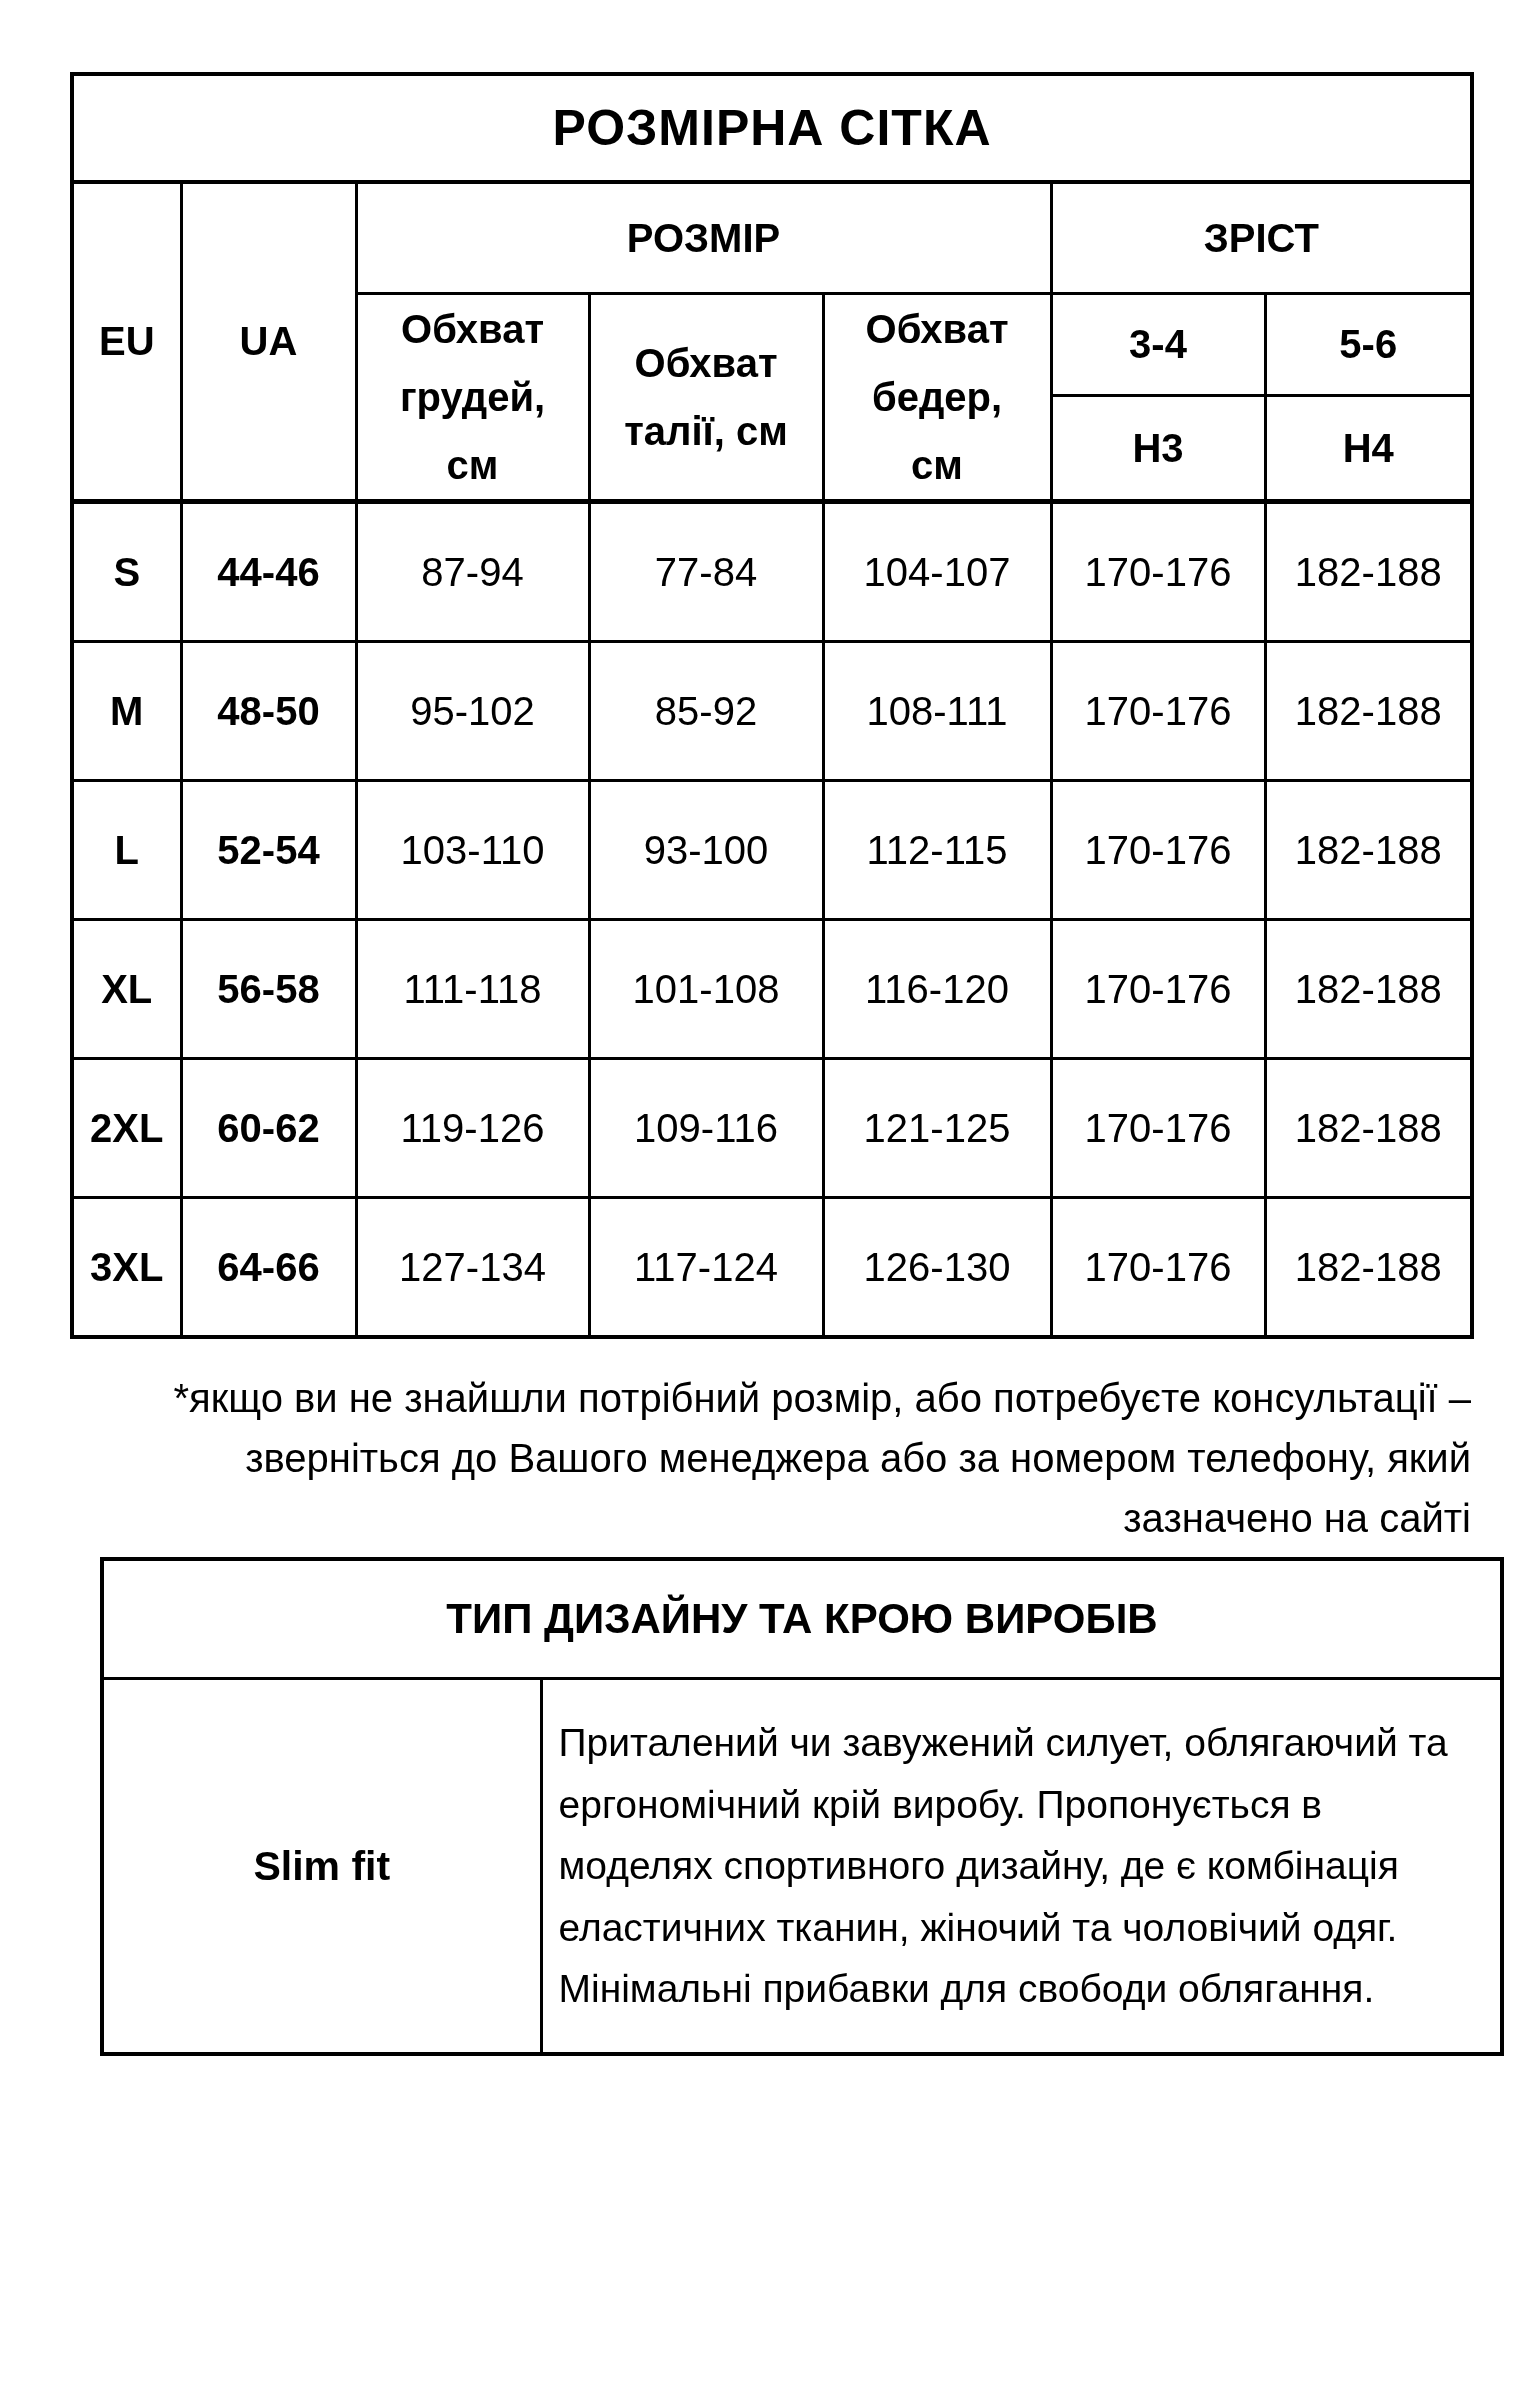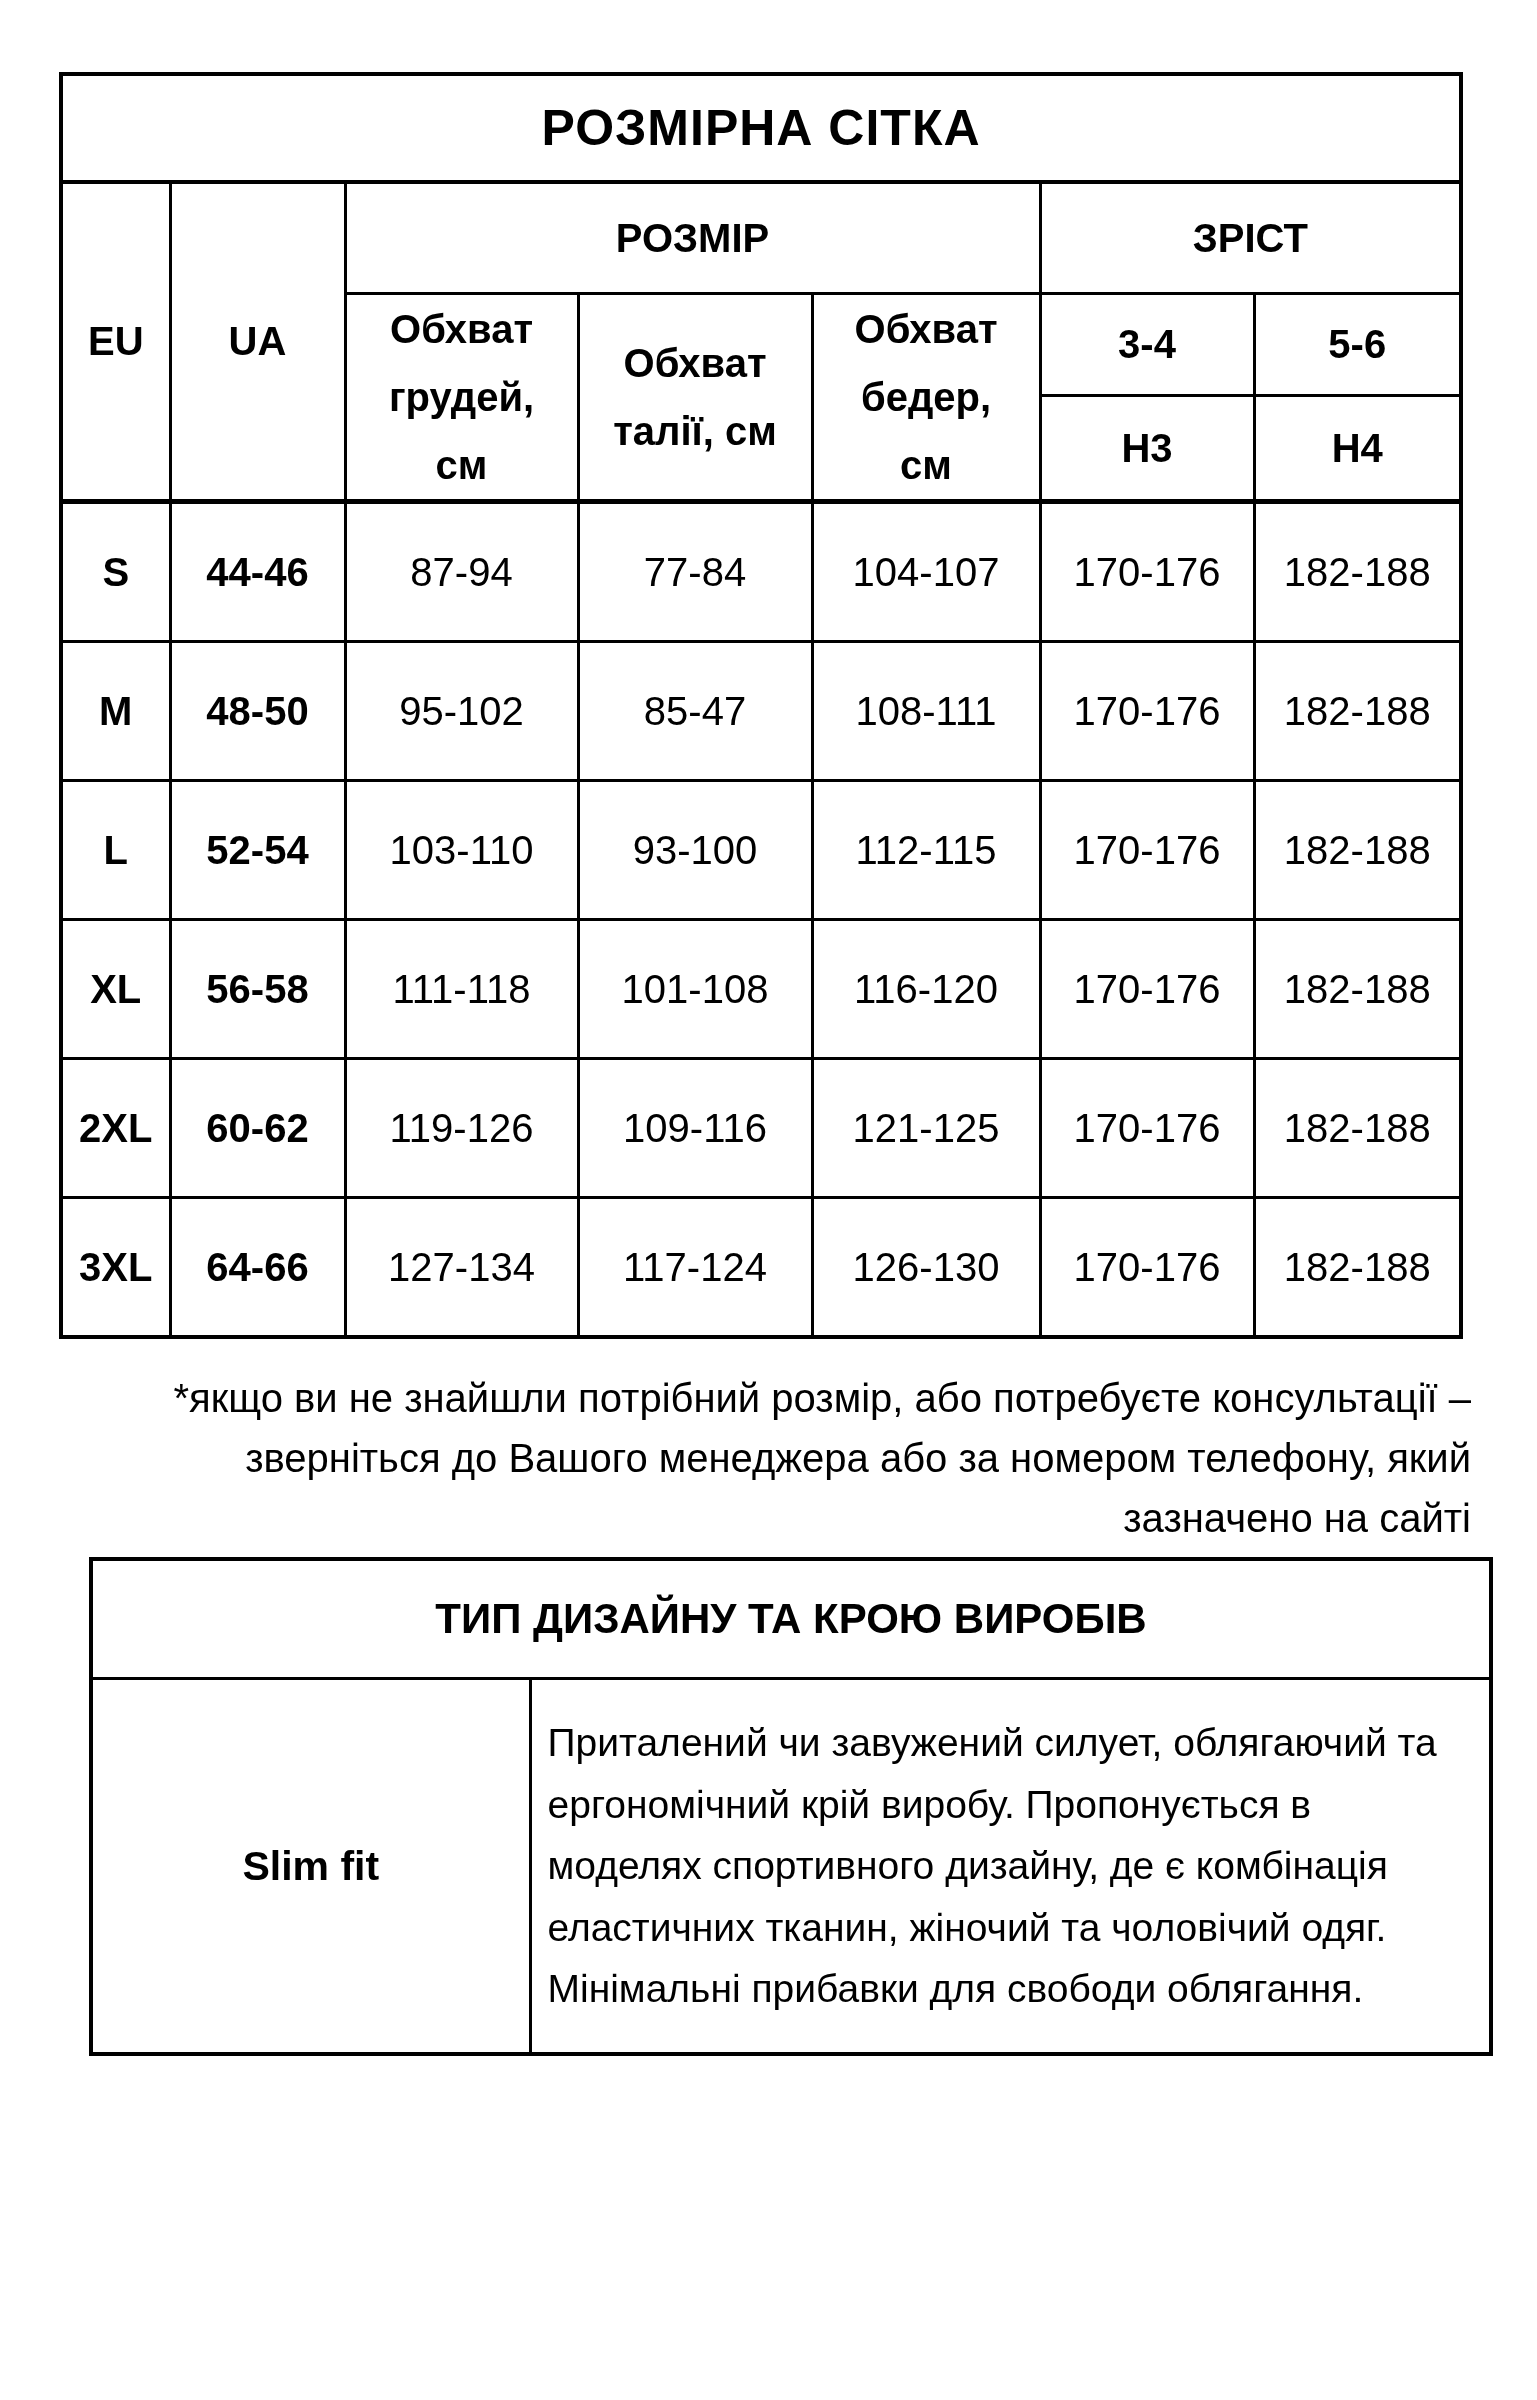--- a/index.html
+++ b/index.html
@@ -10,21 +10,21 @@
   body {
     position: relative;
     width: 1537px;
     height: 2400px;
     font-family: "Liberation Sans", "DejaVu Sans", sans-serif;
     color: #000000;
     overflow: hidden;
   }
   table {
     position: absolute;
-    left: 59px;
+    left: 70px;
     border-collapse: collapse;
     table-layout: fixed;
     background: #ffffff;
   }
   td {
     border: 3px solid #000000;
     text-align: center;
     vertical-align: middle;
     padding: 0;
     word-wrap: break-word;
@@ -168,21 +168,21 @@
       <td>87-94</td>
       <td>77-84</td>
       <td>104-107</td>
       <td>170-176</td>
       <td>182-188</td>
     </tr>
     <tr class="t-data">
       <td class="bold">M</td>
       <td class="bold">48-50</td>
       <td>95-102</td>
-      <td>85-47</td>
+      <td>85-92</td>
       <td>108-111</td>
       <td>170-176</td>
       <td>182-188</td>
     </tr>
     <tr class="t-data">
       <td class="bold">L</td>
       <td class="bold">52-54</td>
       <td>103-110</td>
       <td>93-100</td>
       <td>112-115</td>

